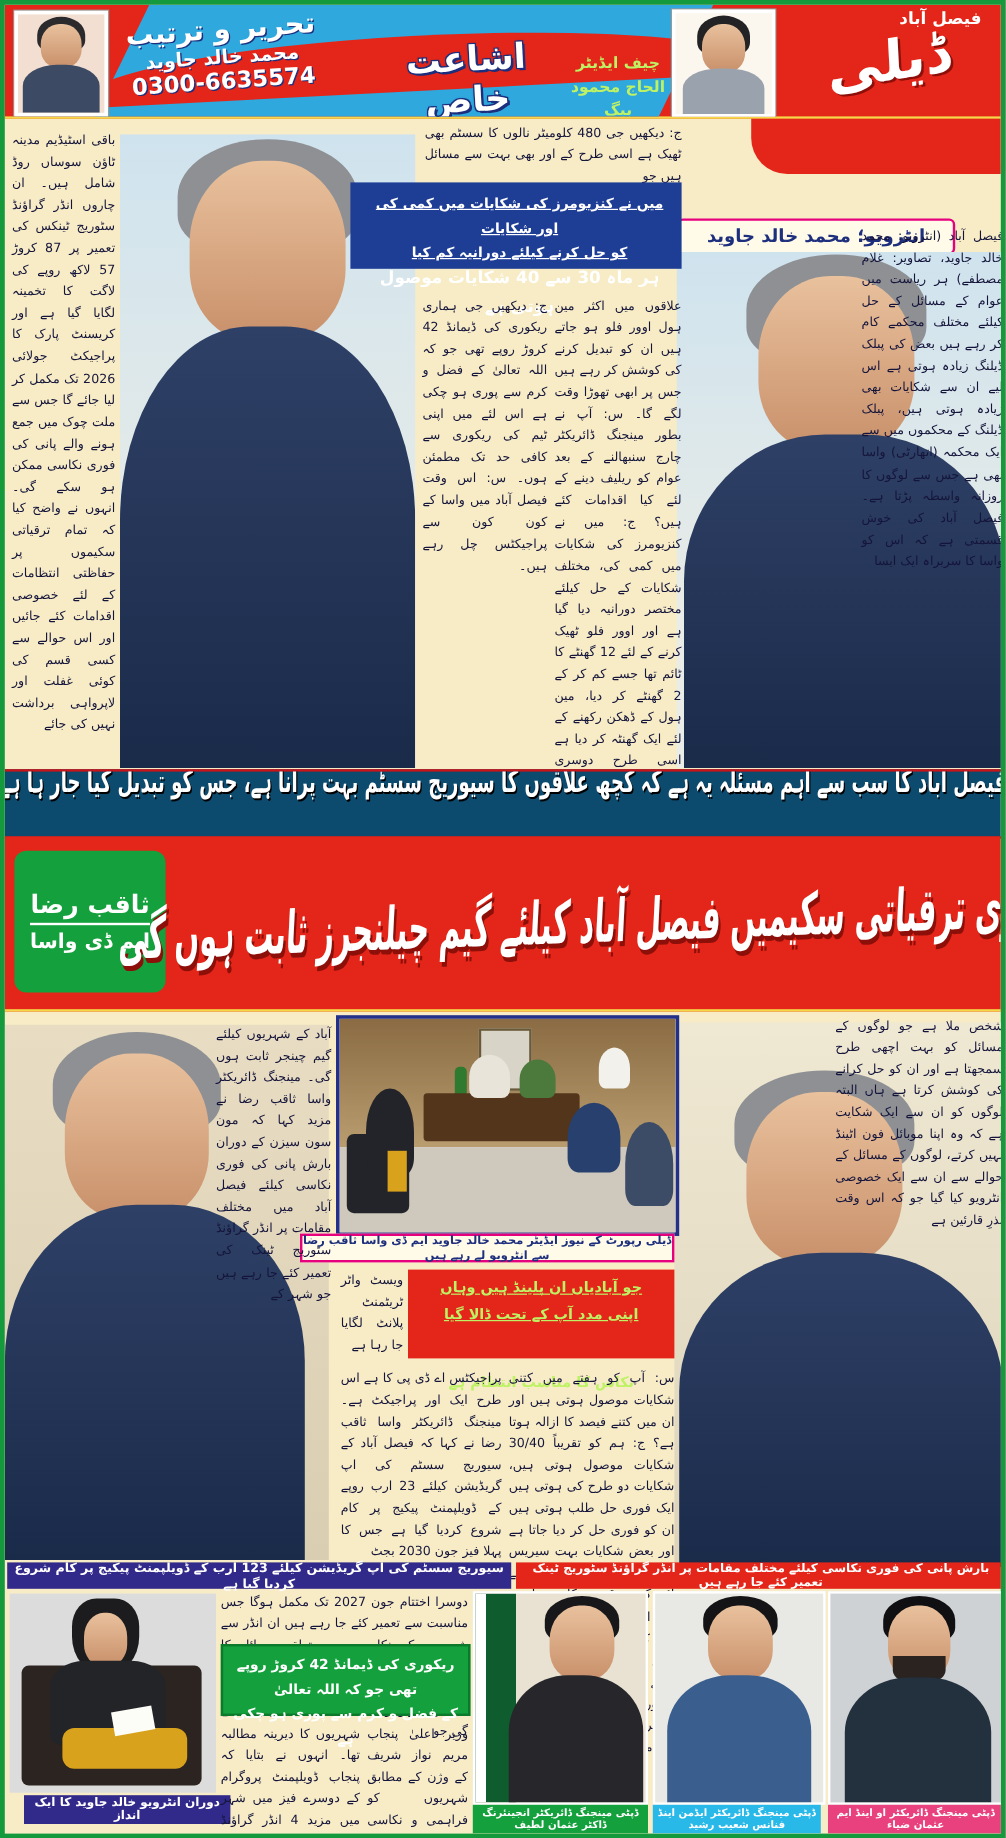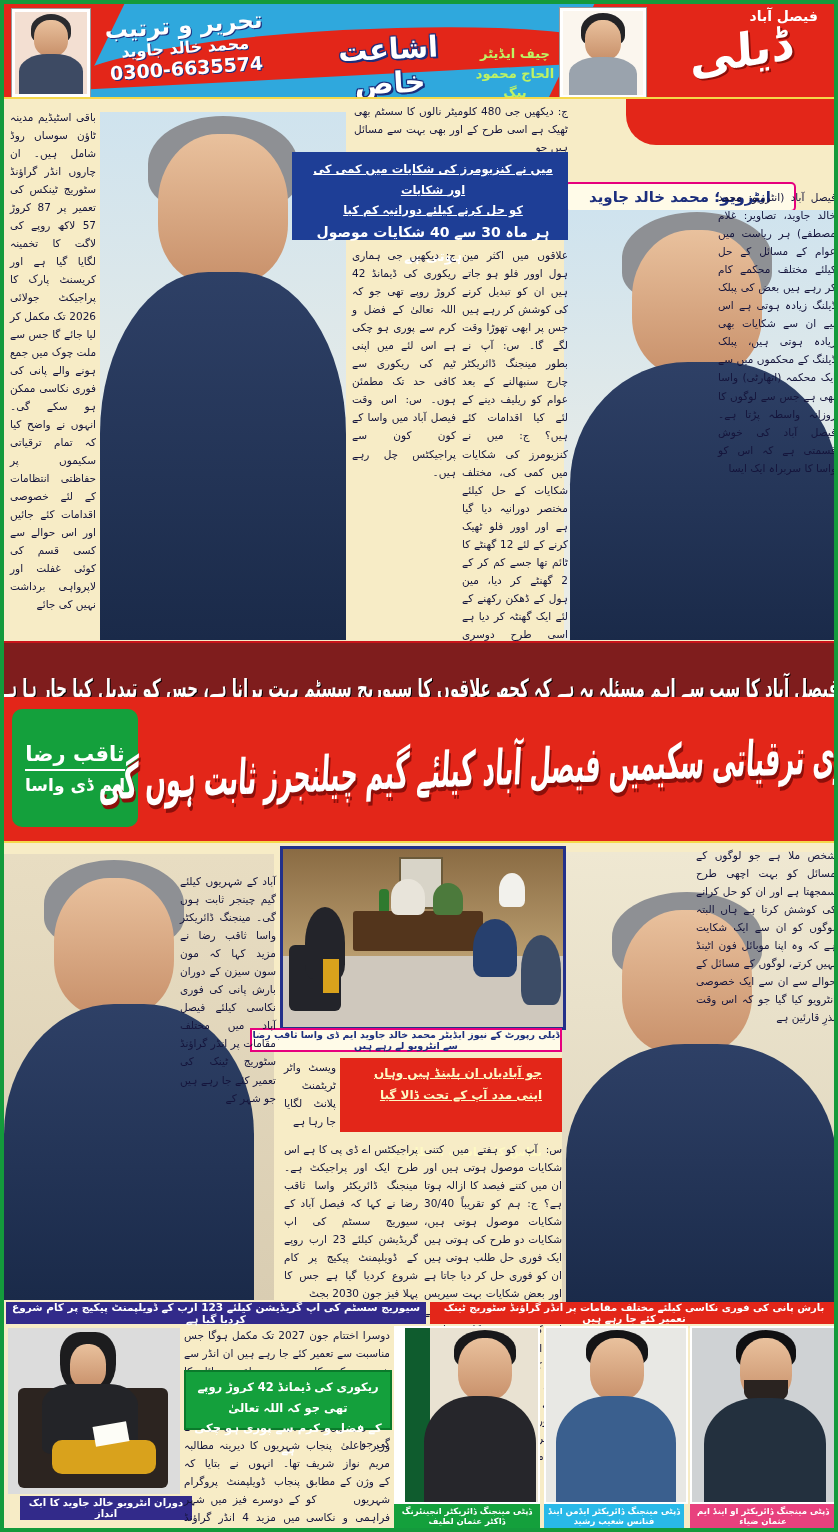--- a/index.html
+++ b/index.html
@@ -21,27 +21,27 @@
   .special{font-weight:bold;font-size:29px;color:#fff;transform:rotate(-3deg);
            text-shadow:0 0 2px #1d2f7d,2px 2px 0 #1d2f7d,-1px -1px 0 #1d2f7d,1px -1px 0 #1d2f7d,-1px 1px 0 #1d2f7d;}
   .chief{color:#bef264;font-weight:bold;font-size:13px;text-align:center;direction:rtl;line-height:1.5;}
   
   .photo{position:absolute;overflow:hidden;background:linear-gradient(180deg,#cfe3ee 0%,#e9ece7 70%);}
   .p-hair{position:absolute;background:#8e9094;border-radius:50% 50% 34% 34%;}
   .p-face{position:absolute;background:linear-gradient(#e9c19d,#c8906a);border-radius:46% 46% 40% 40%;}
   .p-torso{position:absolute;background:linear-gradient(#2e4066,#1a2a49);border-radius:44% 44% 0 0;}
   
   .q-blue{background:#1e3e96;color:#fff;text-align:center;direction:rtl;padding:7px 6px;}
-  .q-red{background:#e32619;color:#fef9c3;text-align:right;direction:rtl;padding:5px 20px;}
+  .q-red{background:#e32619;color:#bef264;text-align:center;direction:rtl;padding:5px 10px;}
   .q-green{background:#14a03c;color:#fff;text-align:center;direction:rtl;padding:5px 4px;border:2px solid #0b7a2b;box-sizing:border-box;}
   .q-l{font-weight:bold;font-size:11.5px;line-height:1.8;text-decoration:underline;}
   .q-big{font-weight:bold;font-size:14px;line-height:1.7;}
   
-  .navyband{left:0;top:637px;width:830px;height:54px;background:#7f1d1d;border-top:2px solid #c9141a;border-bottom:2px solid #c9141a;
-            display:flex;align-items:flex-end;justify-content:center;overflow:hidden;}
+  .navyband{left:0;top:637px;width:830px;height:54px;background:#0c4a6e;border-top:2px solid #c9141a;border-bottom:2px solid #c9141a;
+            display:flex;align-items:flex-start;justify-content:center;overflow:hidden;}
   .navyband span{color:#fff;font-weight:bold;font-size:15px;white-space:nowrap;direction:rtl;
                  transform:scaleY(1.7);text-shadow:1px 1px 0 #000;}
   .redband{left:0;top:693px;width:830px;height:144px;background:#e32619;overflow:hidden;border-bottom:2px solid #f5d84a;}
   .headline{position:absolute;left:140px;top:0;width:686px;height:144px;display:flex;align-items:center;justify-content:center;}
   .headline span{color:#fff;font-weight:bold;font-size:24px;white-space:nowrap;direction:rtl;
                  transform:scaleY(2.05) skewX(-7deg) rotate(-1deg);text-shadow:2px 2px 0 #8c0f0a;}
   .attrib{position:absolute;left:8px;top:12px;width:126px;height:118px;background:#14a03c;border-radius:10px;
           display:flex;flex-direction:column;align-items:center;justify-content:center;color:#fff;direction:rtl;}
   .attrib .n{font-weight:bold;font-size:21px;border-bottom:2px solid #fff;padding-bottom:3px;margin-bottom:4px;}
   .attrib .t{font-weight:bold;font-size:17px;}
@@ -111,21 +111,21 @@
 
   <div class="photo" style="left:560px;top:206px;width:274px;height:430px;">
     <div class="p-hair" style="left:58px;top:2px;width:150px;height:92px;"></div>
     <div class="p-face" style="left:68px;top:20px;width:130px;height:146px;"></div>
     <div class="p-torso" style="left:6px;top:152px;width:268px;height:278px;"></div>
   </div>
 
   <div class="abs ur" style="left:6px;top:104px;width:86px;height:500px;">باقی اسٹیڈیم مدینہ ٹاؤن سوساں روڈ شامل ہیں۔ ان چاروں انڈر گراؤنڈ سٹوریج ٹینکس کی تعمیر پر 87 کروڑ 57 لاکھ روپے کی لاگت کا تخمینہ لگایا گیا ہے اور کریسنٹ پارک کا پراجیکٹ جولائی 2026 تک مکمل کر لیا جائے گا جس سے ملت چوک میں جمع ہونے والے پانی کی فوری نکاسی ممکن ہو سکے گی۔ انہوں نے واضح کیا کہ تمام ترقیاتی سکیموں پر حفاظتی انتظامات کے لئے خصوصی اقدامات کئے جائیں اور اس حوالے سے کسی قسم کی کوئی غفلت اور لاپرواہی برداشت نہیں کی جائے</div>
   <div class="abs ur" style="left:350px;top:98px;width:214px;height:46px;">ج: دیکھیں جی 480 کلومیٹر نالوں کا سسٹم بھی ٹھیک ہے اسی طرح کے اور بھی بہت سے مسائل ہیں جو</div>
 
-  <div class="abs q-blue" style="left:288px;top:148px;width:276px;height:88px;box-sizing:border-box;padding-left:12px;">
+  <div class="abs q-blue" style="left:288px;top:148px;width:276px;height:72px;box-sizing:border-box;padding-left:12px;">
     <div class="q-l">میں نے کنزیومرز کی شکایات میں کمی کی اور شکایات</div>
     <div class="q-l">کو حل کرنے کیلئے دورانیہ کم کیا</div>
     <div class="q-big">ہر ماہ 30 سے 40 شکایات موصول ہوتی ہے</div>
   </div>
 
   <div class="abs ur" style="left:348px;top:242px;width:104px;height:392px;">ج: دیکھیں جی ہماری ریکوری کی ڈیمانڈ 42 کروڑ روپے تھی جو کہ اللہ تعالیٰ کے فضل و کرم سے پوری ہو چکی ہے اس لئے میں اپنی ٹیم کی ریکوری سے کافی حد تک مطمئن ہوں۔ س: اس وقت فیصل آباد میں واسا کے کون کون سے پراجیکٹس چل رہے ہیں۔</div>
   <div class="abs ur" style="left:458px;top:242px;width:106px;height:392px;">علاقوں میں اکثر مین ہول اوور فلو ہو جاتے ہیں ان کو تبدیل کرنے کی کوشش کر رہے ہیں جس پر ابھی تھوڑا وقت لگے گا۔ س: آپ نے بطور مینجنگ ڈائریکٹر چارج سنبھالنے کے بعد عوام کو ریلیف دینے کے لئے کیا اقدامات کئے ہیں؟ ج: میں نے کنزیومرز کی شکایات میں کمی کی، مختلف شکایات کے حل کیلئے مختصر دورانیہ دیا گیا ہے اور اوور فلو ٹھیک کرنے کے لئے 12 گھنٹے کا ٹائم تھا جسے کم کر کے 2 گھنٹے کر دیا، مین ہول کے ڈھکن رکھنے کے لئے ایک گھنٹہ کر دیا ہے اسی طرح دوسری شکایات کے ازالے کے لئے دورانیہ کم کر دیا ہے، ہم تمام پراسیس کو مانیٹر کر رہے ہیں، ڈی سلٹنگ سٹارٹ ہے اسی طرح اور بھی بہت سے ریلیف دیے گئے ہیں۔</div>
   <div class="abs ur" style="left:714px;top:184px;width:118px;height:330px;">فیصل آباد (انٹرویو: محمد خالد جاوید، تصاویر: غلام مصطفے) ہر ریاست میں عوام کے مسائل کے حل کیلئے مختلف محکمے کام کر رہے ہیں بعض کی پبلک ڈیلنگ زیادہ ہوتی ہے اس لیے ان سے شکایات بھی زیادہ ہوتی ہیں، پبلک ڈیلنگ کے محکموں میں سے ایک محکمہ (اتھارٹی) واسا بھی ہے جس سے لوگوں کا روزانہ واسطہ پڑتا ہے۔ فیصل آباد کی خوش قسمتی ہے کہ اس کو واسا کا سربراہ ایک ایسا</div>
 
   <div class="abs navyband">
@@ -164,21 +164,21 @@
     <div class="fig" style="left:150px;top:34px;width:30px;height:32px;background:#4c7a3c;"></div>
     <div class="fig" style="left:216px;top:24px;width:26px;height:34px;background:#f2f1ec;"></div>
     <div class="fig" style="left:190px;top:70px;width:44px;height:58px;background:#27406e;"></div>
     <div class="fig" style="left:238px;top:86px;width:40px;height:70px;background:#3c4c66;"></div>
     <div class="chair" style="left:6px;top:96px;width:52px;height:66px;"></div>
     <div class="fig" style="left:22px;top:58px;width:40px;height:72px;background:#23242a;"></div>
     <div class="abs" style="left:40px;top:110px;width:16px;height:34px;background:#d9a21c;"></div>
   </div>
   <div class="abs cap-pink" style="left:246px;top:1024px;width:312px;height:24px;font-size:9.5px;">ڈیلی رپورٹ کے نیوز ایڈیٹر محمد خالد جاوید ایم ڈی واسا ثاقب رضا سے انٹرویو لے رہے ہیں</div>
 
-  <div class="abs ur" style="left:176px;top:868px;width:96px;height:420px;z-index:5;">آباد کے شہریوں کیلئے گیم چینجر ثابت ہوں گی۔ مینجنگ ڈائریکٹر واسا ثاقب رضا نے مزید کہا کہ مون سون سیزن کے دوران بارش پانی کی فوری نکاسی کیلئے فیصل آباد میں مختلف مقامات پر انڈر گراؤنڈ سٹوریج ٹینک کی تعمیر کئے جا رہے ہیں جو شہر کے</div>
+  <div class="abs ur" style="left:176px;top:849px;width:96px;height:420px;z-index:5;">آباد کے شہریوں کیلئے گیم چینجر ثابت ہوں گی۔ مینجنگ ڈائریکٹر واسا ثاقب رضا نے مزید کہا کہ مون سون سیزن کے دوران بارش پانی کی فوری نکاسی کیلئے فیصل آباد میں مختلف مقامات پر انڈر گراؤنڈ سٹوریج ٹینک کی تعمیر کئے جا رہے ہیں جو شہر کے</div>
   <div class="abs ur" style="left:692px;top:842px;width:140px;height:250px;z-index:5;">شخص ملا ہے جو لوگوں کے مسائل کو بہت اچھی طرح سمجھتا ہے اور ان کو حل کرانے کی کوشش کرتا ہے ہاں البتہ لوگوں کو ان سے ایک شکایت ہے کہ وہ اپنا موبائل فون اٹینڈ نہیں کرتے، لوگوں کے مسائل کے حوالے سے ان سے ایک خصوصی انٹرویو کیا گیا جو کہ اس وقت نذرِ قارئین ہے</div>
 
   <div class="abs q-red" style="left:336px;top:1054px;width:222px;height:74px;box-sizing:border-box;">
     <div class="q-l" style="font-size:12px;">جو آبادیاں ان پلینڈ ہیں وہاں</div>
     <div class="q-l" style="font-size:12px;">اپنی مدد آپ کے تحت ڈالا گیا</div>
     <div class="q-big" style="font-size:12px;margin-top:36px;">نکاس کا مناسب انتظام ہے</div>
   </div>
   <div class="abs ur" style="left:280px;top:1054px;width:52px;height:76px;">ویسٹ واٹر ٹریٹمنٹ پلانٹ لگایا جا رہا ہے</div>
   <div class="abs ur" style="left:280px;top:1136px;width:134px;height:158px;">پراجیکٹس اے ڈی پی کا ہے اس طرح ایک اور پراجیکٹ ہے۔ مینجنگ ڈائریکٹر واسا ثاقب رضا نے کہا کہ فیصل آباد کے سیوریج سسٹم کی اپ گریڈیشن کیلئے 23 ارب روپے کے ڈویلپمنٹ پیکیج پر کام شروع کردیا گیا ہے جس کا پہلا فیز جون 2030 بجٹ</div>
   <div class="abs ur" style="left:420px;top:1136px;width:138px;height:158px;">س: آپ کو ہفتے میں کتنی شکایات موصول ہوتی ہیں اور ان میں کتنے فیصد کا ازالہ ہوتا ہے؟ ج: ہم کو تقریباً 30/40 شکایات موصول ہوتی ہیں، شکایات دو طرح کی ہوتی ہیں ایک فوری حل طلب ہوتی ہیں ان کو فوری حل کر دیا جاتا ہے اور بعض شکایات بہت سیریس ہوتی ہیں ان کو دور کرنے کے لئے کچھ وقت درکار ہوتا ہے مثلاً اوور فلو کو فوری طور پر حل کرتے ہیں، لائن خراب ہو جائے تو اس کو بھی فوری ٹھیک کرتے ہیں۔ س: بلوں کی ریکوری کے حوالے سے آپ کی کارکردگی کیا ہے؟ کیا آپ اس سے مطمئن ہیں؟</div>

